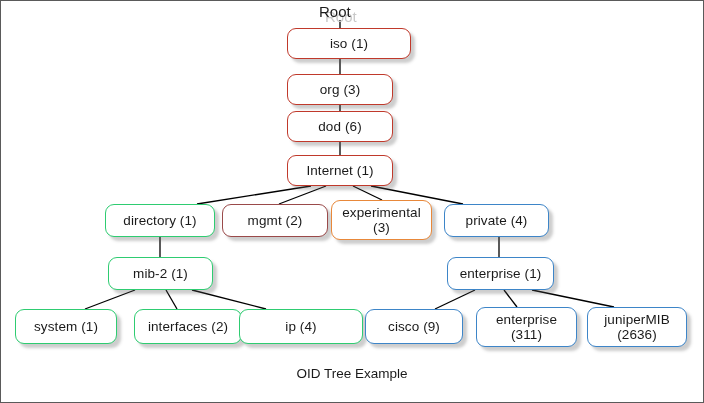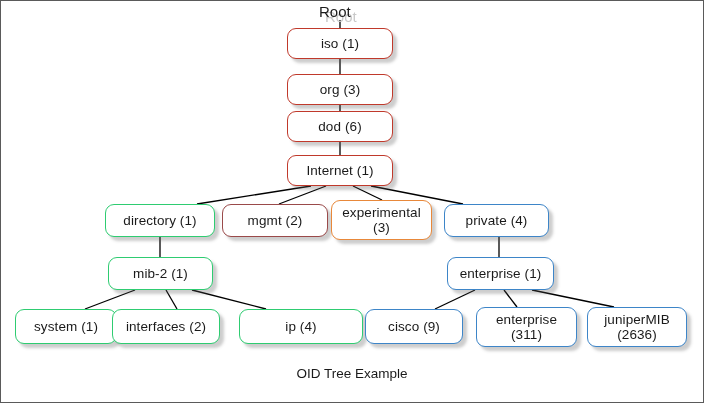--- a/index.html
+++ b/index.html
@@ -92,21 +92,21 @@
       <line x1="474" y1="289" x2="434" y2="308" stroke="#000000" stroke-width="1.3"></line>
       <line x1="503" y1="289" x2="516" y2="306" stroke="#000000" stroke-width="1.3"></line>
       <line x1="531" y1="289" x2="613" y2="306" stroke="#000000" stroke-width="1.3"></line>
     </svg>
 
   <div class="root-ghost" style="left: 324px; top: 7px;">Root</div>
   <div class="root-label" style="left: 318px; top: 2px;">Root</div>
 
   <div class="caption" style="top: 365px;">OID Tree Example</div>
 
-<div class="node" style="left: 286px; top: 27px; width: 106px; height: 31px; border-color: rgb(192, 57, 43);">
+<div class="node" style="left: 286px; top: 27px; width: 124px; height: 31px; border-color: rgb(192, 57, 43);">
       <span>iso (1)</span>
     </div>
     <div class="node" style="left: 286px; top: 73px; width: 106px; height: 31px; border-color: rgb(192, 57, 43);">
       <span>org (3)</span>
     </div>
     <div class="node" style="left: 286px; top: 110px; width: 106px; height: 31px; border-color: rgb(192, 57, 43);">
       <span>dod (6)</span>
     </div>
     <div class="node" style="left: 286px; top: 154px; width: 106px; height: 31px; border-color: rgb(192, 57, 43);">
       <span>Internet (1)</span>
@@ -128,21 +128,21 @@
     </div>
     <div class="node" style="left: 107px; top: 256px; width: 105px; height: 33px; border-color: rgb(46, 204, 113);">
       <span>mib-2 (1)</span>
     </div>
     <div class="node" style="left: 446px; top: 256px; width: 107px; height: 33px; border-color: rgb(61, 133, 200);">
       <span>enterprise (1)</span>
     </div>
     <div class="node" style="left: 14px; top: 308px; width: 102px; height: 35px; border-color: rgb(46, 204, 113);">
       <span>system (1)</span>
     </div>
-    <div class="node" style="left: 111px; top: 308px; width: 108px; height: 35px; border-color: rgb(46, 204, 113);">
+    <div class="node" style="left: 133px; top: 308px; width: 108px; height: 35px; border-color: rgb(46, 204, 113);">
       <span>interfaces (2)</span>
     </div>
     <div class="node" style="left: 238px; top: 308px; width: 124px; height: 35px; border-color: rgb(46, 204, 113);">
       <span>ip (4)</span>
     </div>
     <div class="node" style="left: 364px; top: 308px; width: 98px; height: 35px; border-color: rgb(61, 133, 200);">
       <span>cisco (9)</span>
     </div>
     <div class="node" style="left: 475px; top: 306px; width: 101px; height: 40px; border-color: rgb(61, 133, 200);">
       <div>

